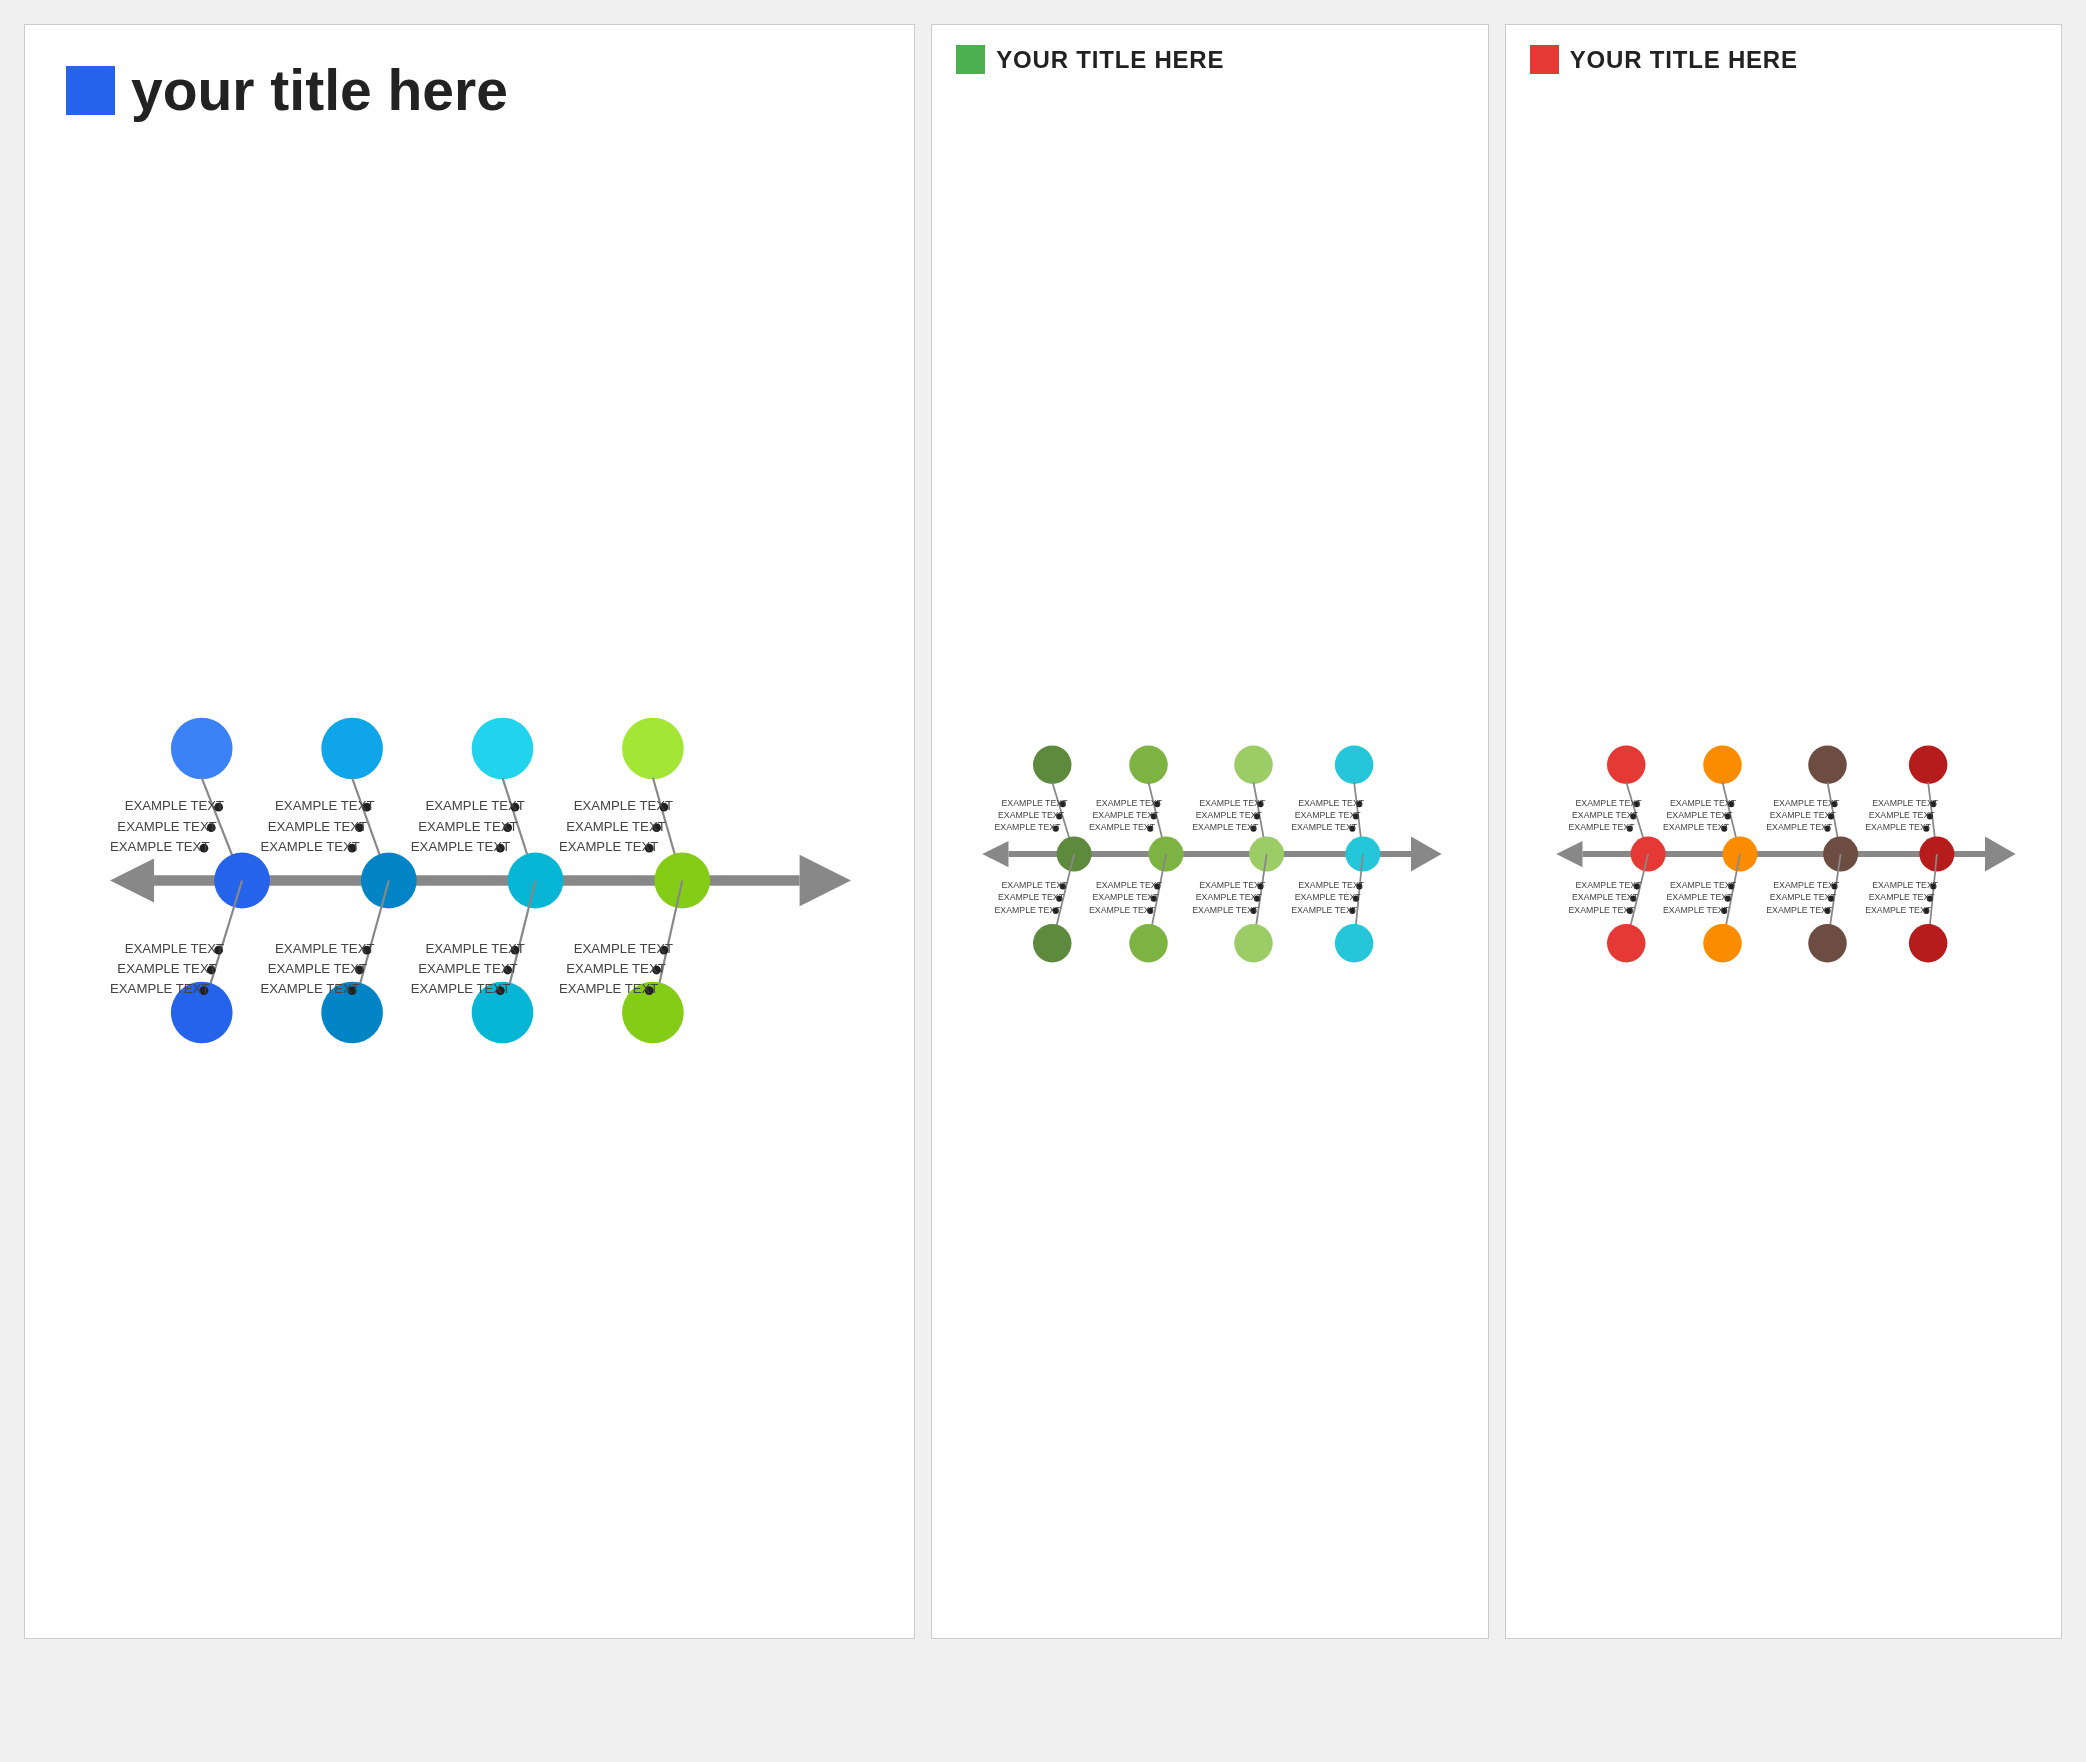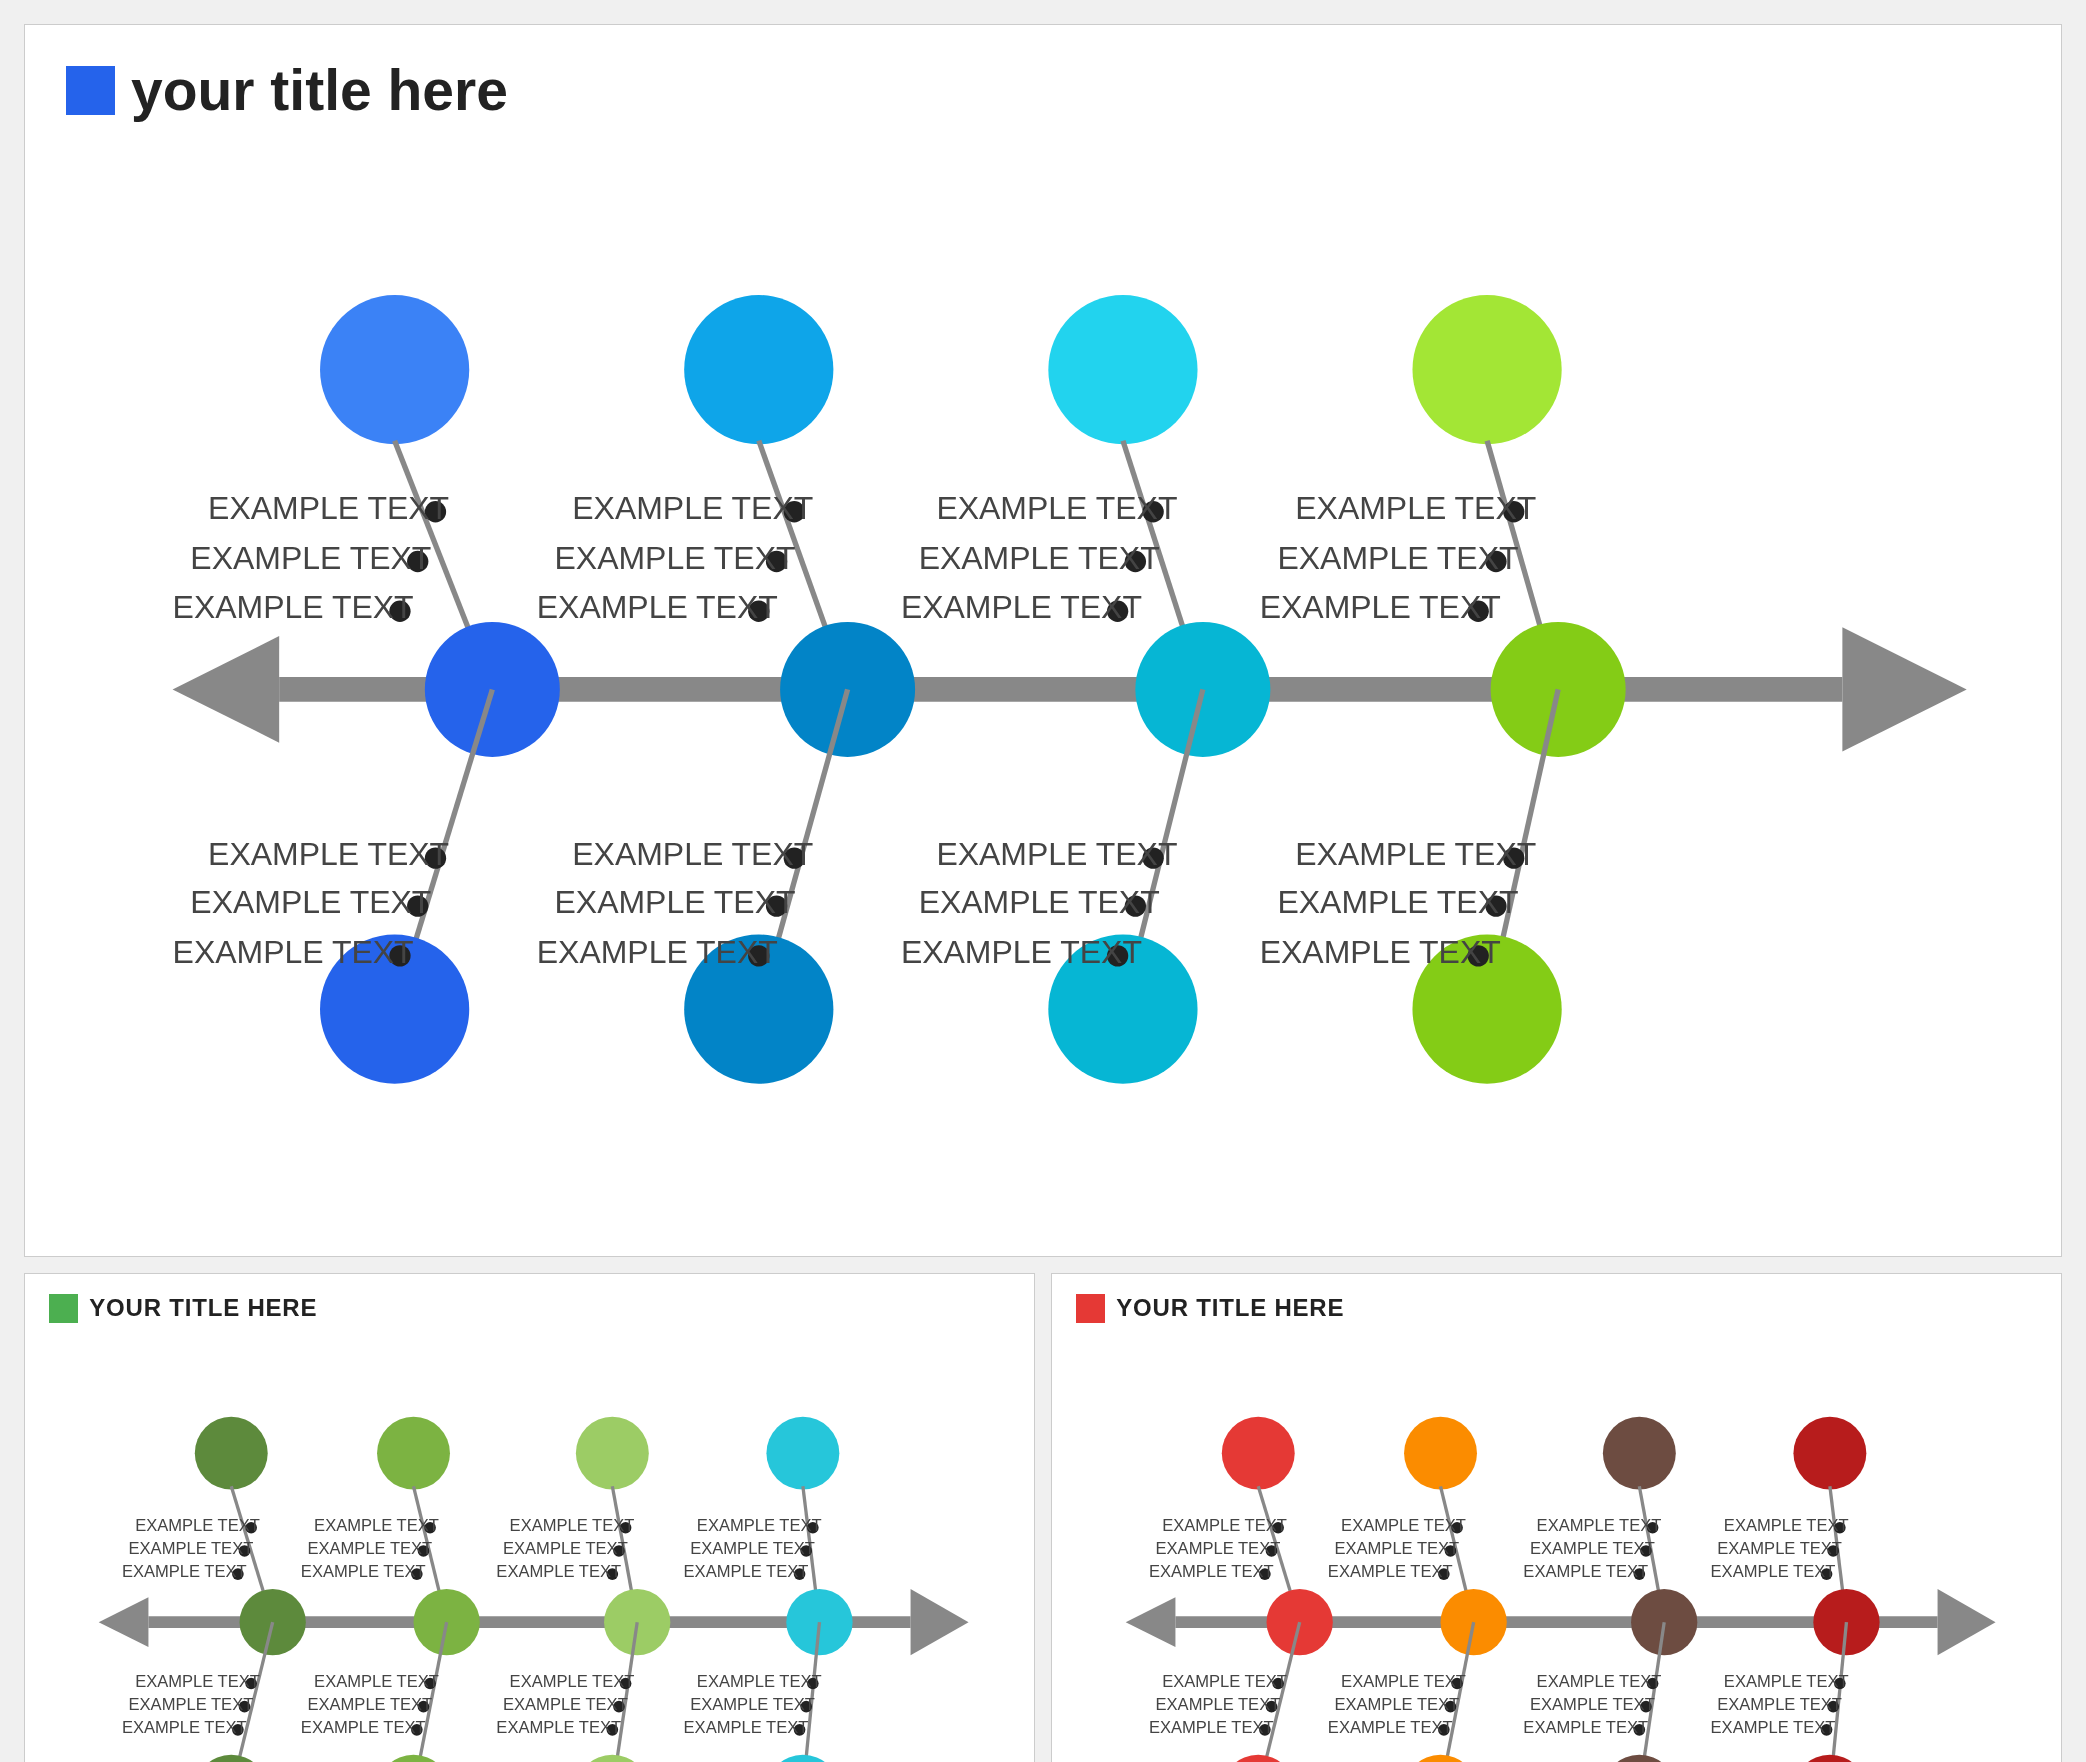--- a/index.html
+++ b/index.html
@@ -10,21 +10,21 @@
       height: 1762px;
       overflow: hidden;
     }
 
     .page-wrapper {
       background: #f0f0f0;
       width: 2086px;
       height: 1663px;
       padding: 24px;
       display: flex;
-      flex-direction: column;
+      flex-direction: row;
       gap: 16px;
     }
 
     
     .slide-top {
       background: white;
       border: 0.8px solid #ccc;
       flex: 0 0 891px;
       padding: 32px 41px;
       display: flex;

